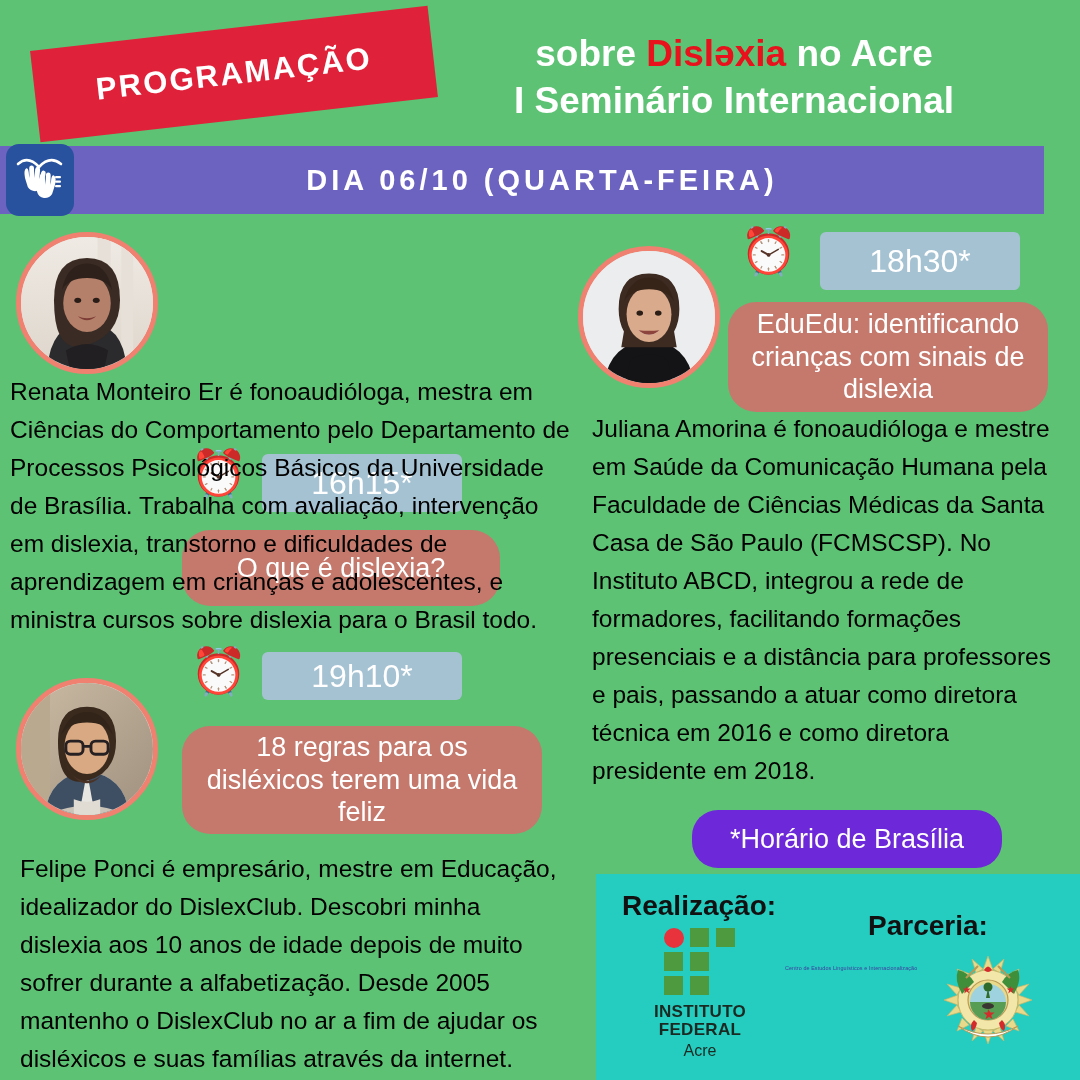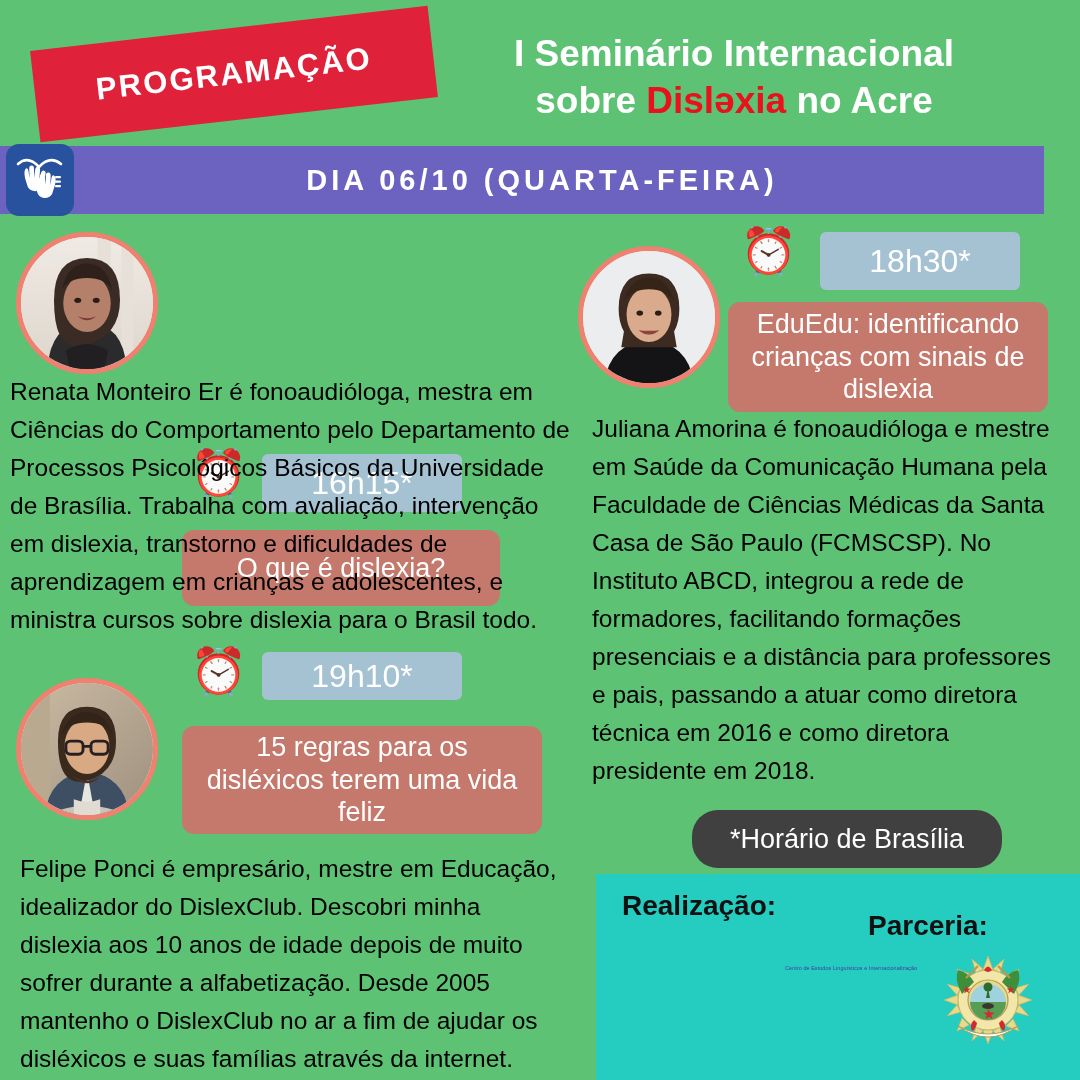--- a/index.html
+++ b/index.html
@@ -139,28 +139,28 @@
   }
   .pill-time {
     background: #a5c2d3;
     border-radius: 6px;
     font-size: 32px;
     font-weight: 400;
     justify-content: center;
   }
   .pill-topic {
     background: #c4796c;
-    border-radius: 12px;
+    border-radius: 28px;
     font-size: 27px;
     font-weight: 400;
     line-height: 1.22;
     padding: 10px 16px;
   }
   .pill-note {
-    background: #404040;
+    background: #6d28d9;
     border-radius: 26px;
     font-size: 27px;
     font-weight: 400;
   }
 
   .bio {
     position: absolute;
     color: #000000;
     font-size: 24.5px;
     line-height: 1.55;
@@ -243,24 +243,24 @@
 
 <div id="poster">
 
   <div class="header">
 
     <div class="prog-banner">
       <span class="prog-banner-text">PROGRAMAÇÃO</span>
     </div>
 
     <div class="title-block">
-      <div class="title-line">I Seminário Internacional</div>
       <div class="title-line">
         <span>sobre </span><span class="title-hl">Disləxia</span><span> no Acre</span>
       </div>
+      <div class="title-line">I Seminário Internacional</div>
     </div>
   </div>
 
   <div class="date-band">
     <span class="date-band-text">DIA 06/10 (QUARTA-FEIRA)</span>
   </div>
 
   <div class="libras-badge">
     <svg width="52" height="56" viewBox="0 0 52 56" aria-hidden="true">
       <path d="M4 12 Q14 3 25 15 Q36 3 47 12" stroke="#ffffff" stroke-width="2.6" fill="none" stroke-linecap="round"></path>
@@ -340,21 +340,21 @@
         </svg>
       </div>
 
       <span class="clock-icon" style="left:190px; top:430px;">⏰</span>
 
       <div class="pill pill-time" style="left:262px; top:434px; width:200px; height:48px;">
         <span>19h10*</span>
       </div>
 
       <div class="pill pill-topic" style="left:182px; top:508px; width:360px; height:108px;">
-        <span>15 regras para os disléxicos terem uma vida feliz</span>
+        <span>18 regras para os disléxicos terem uma vida feliz</span>
       </div>
 
       <div class="bio" style="left:20px; top:632px; width:548px;">Felipe Ponci é empresário, mestre em Educação, idealizador do DislexClub. Descobri minha dislexia aos 10 anos de idade depois de muito sofrer durante a alfabetização. Desde 2005 mantenho o DislexClub no ar a fim de ajudar os disléxicos e suas famílias através da internet.</div>
     </div>
   </div>
 
   <div class="col-right">
 
     <div class="speaker-head">
 
@@ -391,20 +391,34 @@
     </div>
   </div>
 
   <div class="footer">
     <div class="footer-labels">
       <span class="foot-label lbl-realiza">Realização:</span>
       <span class="foot-label lbl-parceria">Parceria:</span>
     </div>
   </div>
 
+  <div class="if-logo">
+    <div class="if-grid">
+      <span class="if-dot" style="left:0px;  top:0px;"></span>
+      <span class="if-cell" style="left:26px; top:0px;"></span>
+      <span class="if-cell" style="left:52px; top:0px;"></span>
+      <span class="if-cell" style="left:0px;  top:24px;"></span>
+      <span class="if-cell" style="left:26px; top:24px;"></span>
+      <span class="if-cell" style="left:0px;  top:48px;"></span>
+      <span class="if-cell" style="left:26px; top:48px;"></span>
+    </div>
+    <div class="if-word">INSTITUTO</div>
+    <div class="if-word">FEDERAL</div>
+    <div class="if-sub">Acre</div>
+  </div>
 
   <div class="celi-logo">
     <div class="celi-sub">Centro de Estudos Linguísticos e Internacionalização</div>
   </div>
 
   <div class="acre-arms">
     <svg width="96" height="104" viewBox="0 0 96 104" aria-hidden="true">
       <g transform="translate(48,48)">
         <g fill="#e9d98a" stroke="#c9b867" stroke-width="0.7">
           <path d="M0,-44 L5,-30 L-5,-30 Z"></path>

